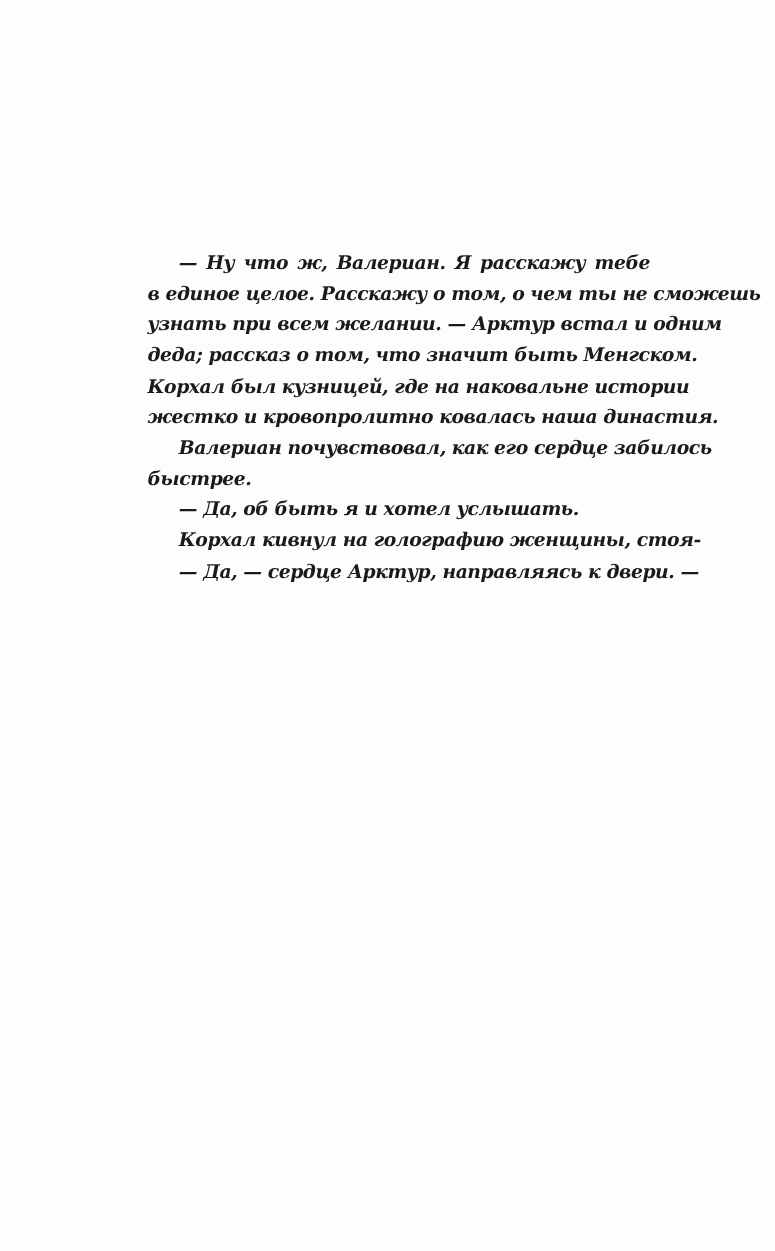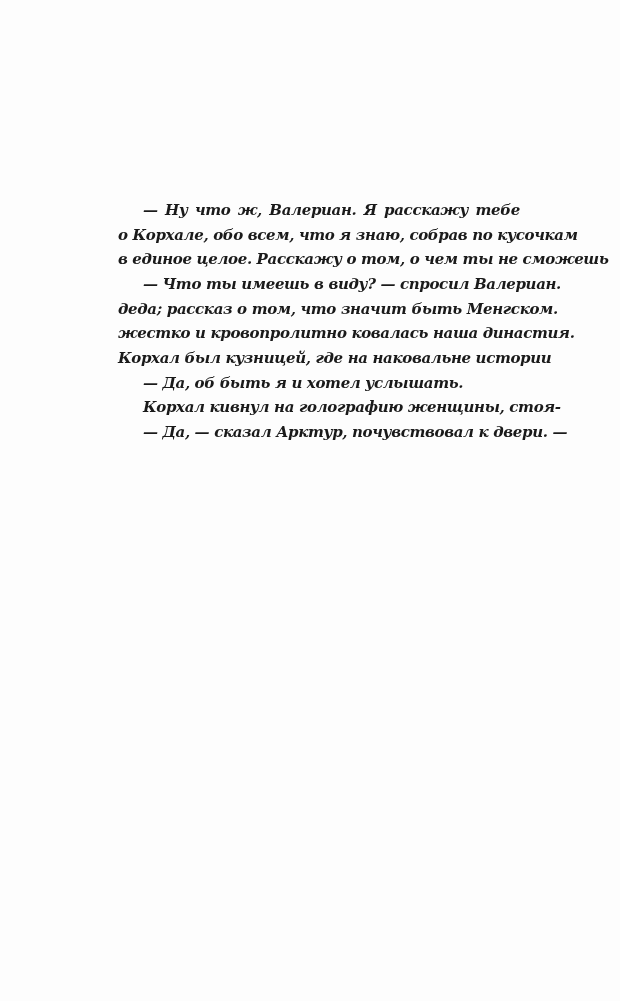--- a/index.html
+++ b/index.html
@@ -45,41 +45,42 @@
       padding-left: 25px;
     }
   </style>
 </head>
 <body>
 
 <div class="page-text">
 
   <div class="para">
     <span class="line indent">— Ну что ж, Валериан. Я расскажу тебе</span>
-    <span class="line">о Корхале, обо всем, что я знаю, собрав по кусочкам</span>
     <span class="line">в единое целое. Расскажу о том, о чем ты не сможешь</span>
+    <span class="line">узнать при всем желании. — Арктур встал и одним</span>
+  </div>
+
+
+  <div class="para">
+    <span class="line">деда; рассказ о том, что значит быть Менгском.</span>
+    <span class="line">Корхал был кузницей, где на наковальне истории</span>
+    <span class="line last">жестко и кровопролитно ковалась наша династия.</span>
   </div>
 
   <div class="para">
-    <span class="line indent last">— Что ты имеешь в виду? — спросил Валериан.</span>
+    <span class="line indent">Валериан почувствовал, как его сердце забилось</span>
+    <span class="line last">быстрее.</span>
   </div>
-
-  <div class="para">
-    <span class="line">деда; рассказ о том, что значит быть Менгском.</span>
-    <span class="line last">жестко и кровопролитно ковалась наша династия.</span>
-    <span class="line">Корхал был кузницей, где на наковальне истории</span>
-  </div>
-
 
   <div class="para">
     <span class="line indent last">— Да, об быть я и хотел услышать.</span>
   </div>
 
   <div class="para">
     <span class="line indent">Корхал кивнул на голографию женщины, стоя-</span>
   </div>
 
 
 
   <div class="para">
-    <span class="line indent">— Да, — сказал Арктур, почувствовал к двери. —</span>
+    <span class="line indent">— Да, — сердце Арктур, направляясь к двери. —</span>
   </div>
 </div>
 
 </body></html>

